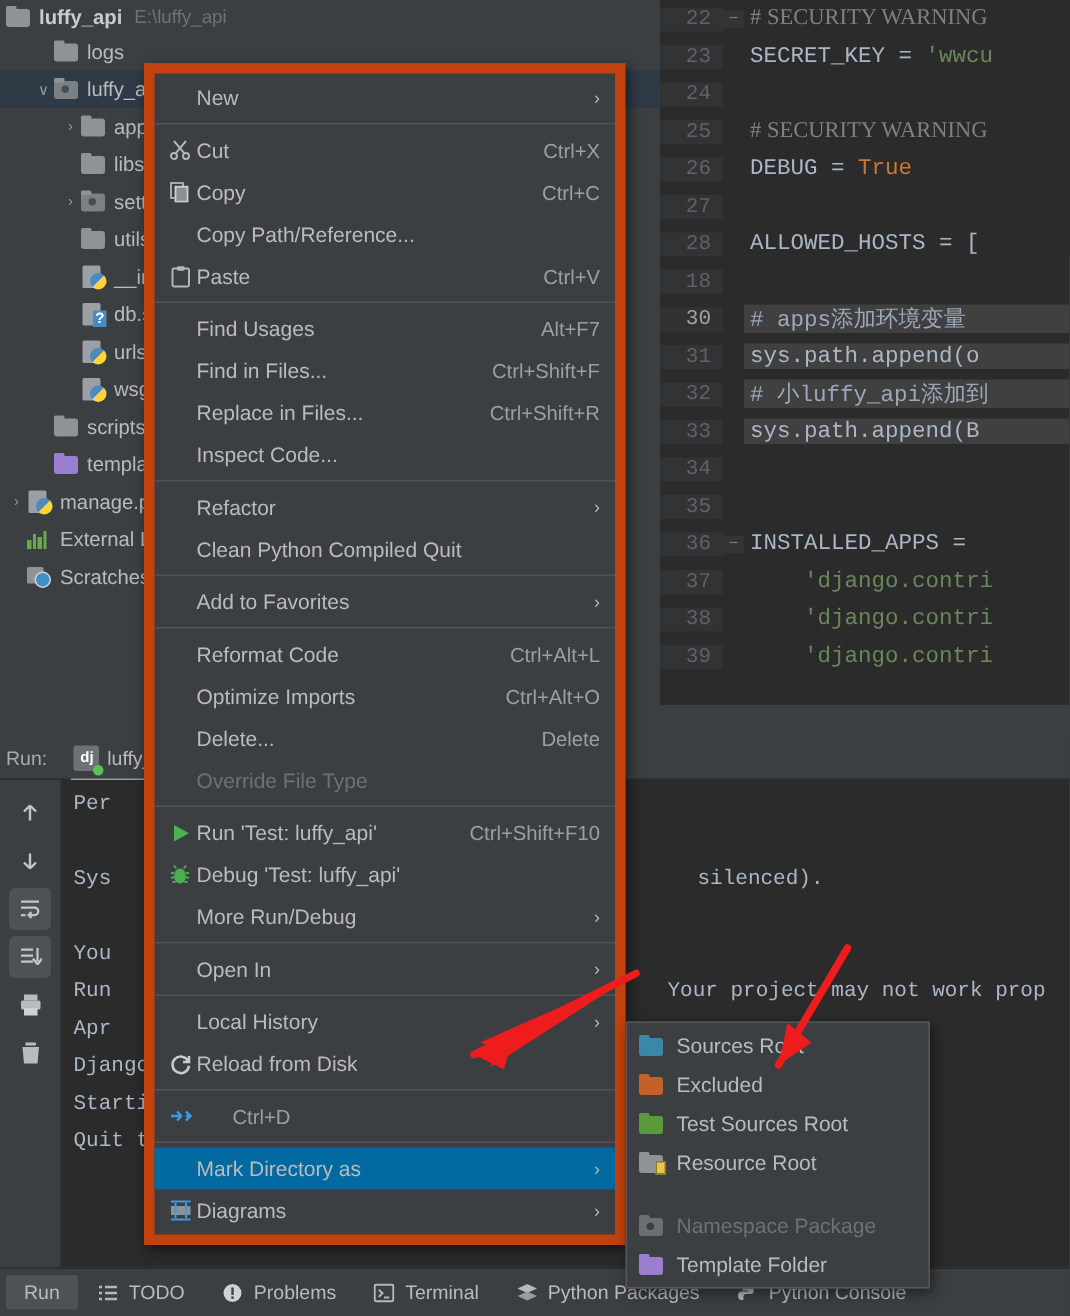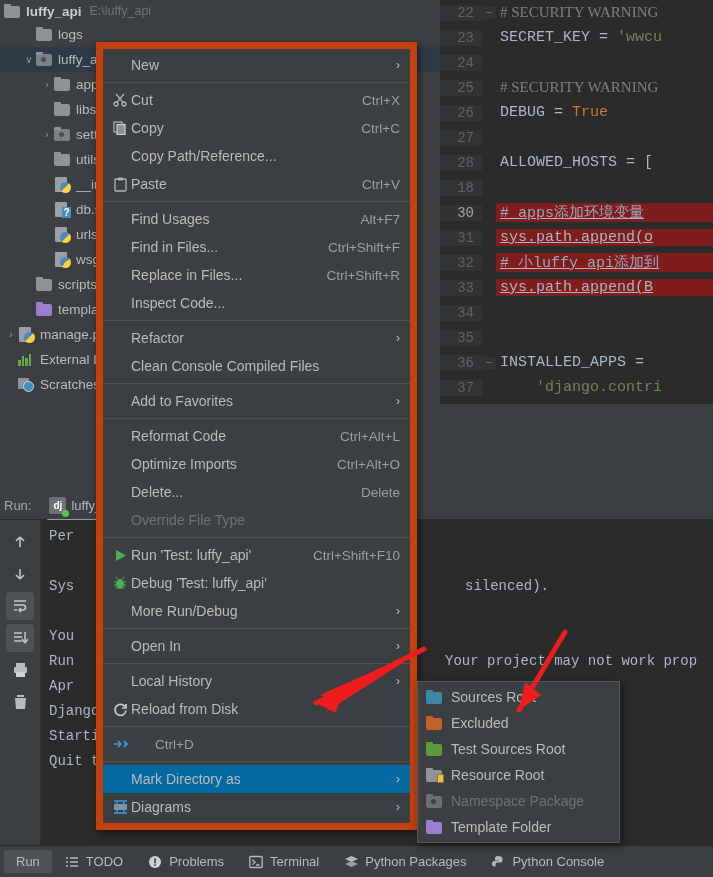--- a/index.html
+++ b/index.html
@@ -44,32 +44,32 @@
   .extico i { width:2.5px; background:#6aa84f; display:block;}
   .scico{ width:16px; flex:0 0 16px; margin-right:6px; height:14px; position:relative;}
   .scico::before{content:""; position:absolute; left:0; top:0; width:11px; height:11px; background:#8f9396; border-radius:1px;}
   .scico::after{content:""; position:absolute; right:0; bottom:0; width:9px; height:9px;
      border-radius:50%; background:#3d8fc6; border:1.5px solid #cfd2d4;}
   .tree-path { color:#6e7275; margin-left:8px; font-size:12.5px;}
   .bold { font-weight:bold; color:#c9cccf; }
 
   
   #editor {
-    position:absolute; left:440px; top:0; width:273px; height:404px;
+    position:absolute; left:440px; top:0; width:273px; height:470px;
     background:#2b2b2b; overflow:hidden;
   }
   .code-line { height:25px; display:flex; align-items:center;
      font-family:"Liberation Mono", monospace; font-size:15px; white-space:pre;}
   .gutter { width:42px; flex:0 0 42px; text-align:right; padding-right:8px;
      color:#606366; font-size:14px; background:#313335;}
   .gutter.cur { color:#a4a3a3; background:#323232;}
   .fold { width:14px; flex:0 0 14px; text-align:center; color:#7a7d80; font-size:11px;
      background:#313335;}
   .codetxt { padding-left:4px; color:#a9b7c6; flex:1; overflow:hidden;}
-  .codetxt.hl { background:#7f1d1d;text-decoration:underline; }
+  .codetxt.hl { background:#404040; }
   .cm { color:#808080;font-family:Liberation Serif, serif; }
   .kw { color:#cc7832; }
   .str { color:#6a8759; }
   .def { color:#a9b7c6; }
   .cm-sel { color:#9aa8ba;}
 
   
   #run-panel { position:absolute; left:0; top:492px; width:713px; height:353px;
      background:#3c3f41; }
   #run-tabbar { height:28px; display:flex; align-items:center; padding-left:4px;
@@ -122,21 +122,21 @@
   .mi-key { color:#9a9fa3; font-size:13.5px; margin-left:24px;}
   .mi-arrow { margin-left:14px; color:#b9bdc1; font-size:12px;}
   .sep { height:1px; background:#515456; margin:3px 0;}
 
   
   #sub-menu { position:absolute; left:417px; top:681px; width:203px;
      background:#3c3f41; border:1px solid #555759;
      box-shadow:2px 3px 8px rgba(0,0,0,.5); padding:2px 0; z-index:60;}
   .si { height:26px; display:flex; align-items:center; padding:0 8px; font-size:14px;
      color:#bbbbbb; white-space:nowrap; }
-  .si.dis { color:#6e7174; }
+  .si.dis { color:#6e7174;margin-top:16px; }
   .sfold { width:17px; height:13px; flex:0 0 17px; margin-right:8px; position:relative;}
   .sfold::before{content:""; position:absolute; left:0; top:1px; width:16px; height:12px;
      border-radius:1px 2px 2px 2px;}
   .sfold::after{content:""; position:absolute; left:0; top:-1px; width:7px; height:3px; border-radius:1px;}
   .sfold.blue::before,.sfold.blue::after{background:#3b87a8;}
   .sfold.orange::before,.sfold.orange::after{background:#c2622a;}
   .sfold.green::before,.sfold.green::after{background:#5a9a3c;}
   .sfold.gray::before,.sfold.gray::after{background:#8f9396;}
   .sfold.dark::before,.sfold.dark::after{background:#6b6f72;}
   .sfold.purple::before,.sfold.purple::after{background:#9a7fd0;}
@@ -455,21 +455,21 @@
       <span class="mi-lbl">Inspect Code...</span>
     </div>
     <div class="sep"></div>
     <div class="mi">
       <span class="mi-ico"></span>
       <span class="mi-lbl">Refactor</span>
       <span class="mi-arrow">›</span>
     </div>
     <div class="mi">
       <span class="mi-ico"></span>
-      <span class="mi-lbl">Clean Console Compiled Files</span>
+      <span class="mi-lbl">Clean Python Compiled Quit</span>
     </div>
     <div class="sep"></div>
     <div class="mi">
       <span class="mi-ico"></span>
       <span class="mi-lbl">Add to Favorites</span>
       <span class="mi-arrow">›</span>
     </div>
     <div class="sep"></div>
     <div class="mi">
       <span class="mi-ico"></span>

